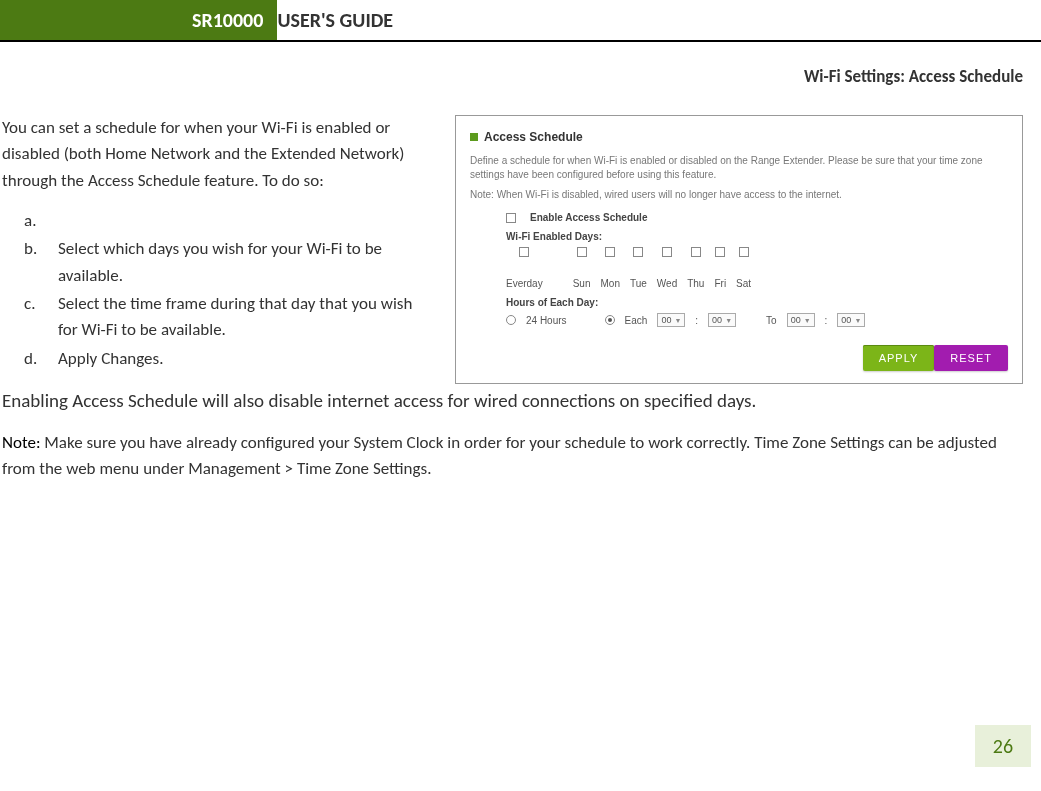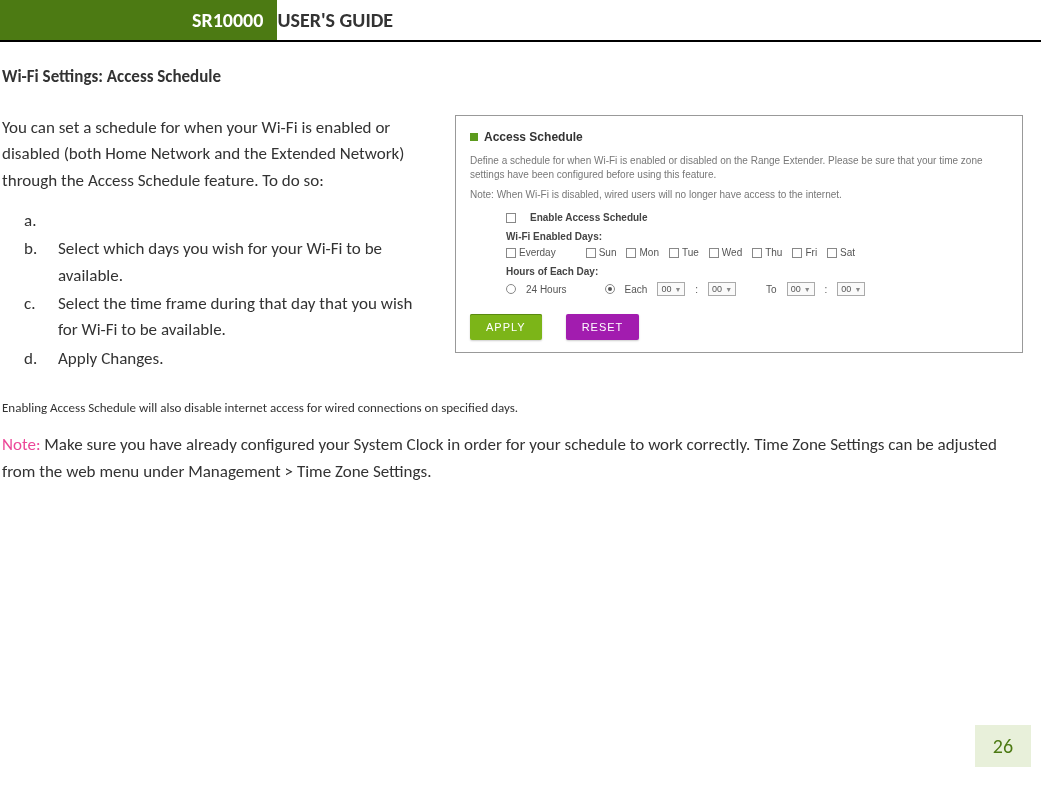--- a/index.html
+++ b/index.html
@@ -43,20 +43,21 @@
   }
 
   .page {
     padding: 24px 18px 0 2px;
   }
 
   .section-title {
     font-weight: 700;
     font-size: 17px;
     margin-bottom: 28px;
+    text-align: right;
   }
 
   .two-col {
     display: flex;
     gap: 24px;
     align-items: flex-start;
   }
   .left-col {
     flex: 1;
     font-size: 17px;
@@ -69,23 +70,23 @@
     margin-bottom: 14px;
   }
   ol.steps li {
     display: flex;
     margin-bottom: 2px;
   }
   ol.steps li .marker {
     width: 34px;
     flex-shrink: 0;
   }
-  .after { margin-top: 12px; font-size: 13px; line-height: 1.55; }
+  .after { font-size: 19px; line-height: 1.55; }
   .note-block { margin-top: 14px; font-size: 17px; line-height: 1.55; }
-  .note-label { color: #ec4899; }
+  .note-label { color: #000000; }
 
   
   .shot {
     width: 568px;
     border: 1px solid #999;
     padding: 14px 14px 12px 14px;
     font-family: Arial, sans-serif;
     font-size: 11px;
     color: #555;
     background: #fff;
@@ -113,28 +114,28 @@
     width: 10px; height: 10px; border: 1px solid #888; background: #fff; display: inline-block;
   }
   .rb {
     width: 10px; height: 10px; border: 1px solid #888; border-radius: 50%; background: #fff; display: inline-block; position: relative;
   }
   .rb.sel::after {
     content:""; position:absolute; width:4px; height:4px; background:#555; border-radius:50%;
     top:2px; left:2px;
   }
   .days-row { display: flex; align-items: center; gap: 4px; font-size: 10px; color: #555; flex-wrap: nowrap; }
-  .days-row .day { display:flex; align-items:center; gap:3px; margin-right:6px; }
+  .days-row .day { display:flex; align-items:center; gap:21px; margin-right:6px;flex-direction:column; }
   .sel-box {
     border: 1px solid #aaa; font-size: 9px; padding: 1px 3px; background:#fafafa; color:#555;
     display:inline-flex; align-items:center; gap:3px;
   }
   .sel-box .caret { font-size:7px; color:#888; }
   .btn-row {
-    display:flex; justify-content:flex-start; gap:24px; margin-top:18px;
+    display:flex; justify-content:flex-end; gap:0; margin-top:18px;
   }
   .btn {
     font-size: 11px; color:#fff; padding: 7px 16px; letter-spacing:1px;
     border-radius:2px;
   }
   .btn-apply { background:#7cb518; box-shadow:0 1px 0 #5a8a10 inset, 0 1px 2px rgba(0,0,0,.2); }
   .btn-reset { background:#a21caf; box-shadow:0 1px 2px rgba(0,0,0,.2); }
 
   
   .page-num-box {

